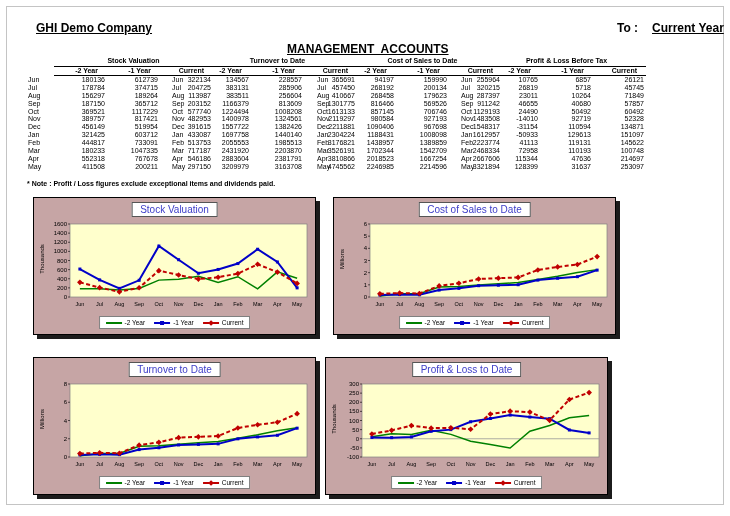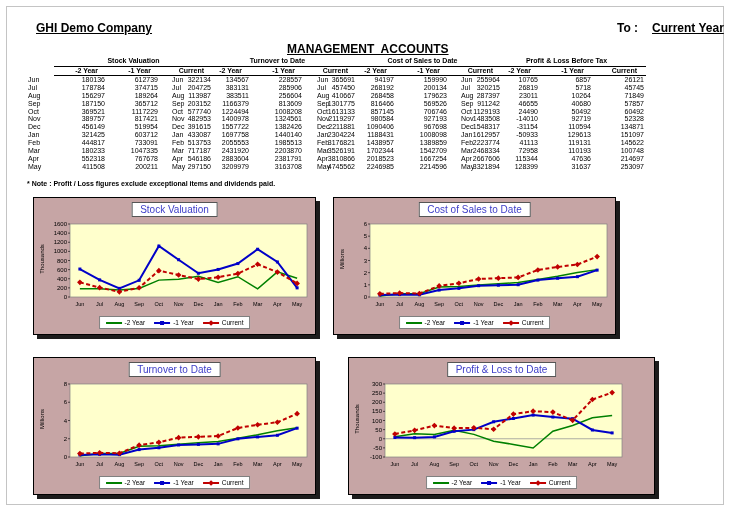--- a/index.html
+++ b/index.html
@@ -26,21 +26,21 @@
   .t-row .v{text-align:right;padding-right:2px;}
 
   .note{position:absolute;left:27px;top:180px;font-size:7px;font-weight:bold;}
 
   
   .chart{position:absolute;width:281px;height:136px;background:#C6A5A5;
          border:1px solid #000;box-shadow:4px 4px 0 #1c1c1c;}
   #chart0{left:33px;top:197px;}
   #chart1{left:333px;top:197px;}
   #chart2{left:33px;top:357px;}
-  #chart3{left:348px;top:357px;padding-left:24px;}
+  #chart3{left:325px;top:357px;}
   .chart svg{position:absolute;left:0;top:0;}
   .chart-title{position:absolute;top:4px;left:50%;transform:translateX(-50%);
                background:#fff;border:1px solid #555;color:#3C3CC8;font-size:10px;
                line-height:13px;padding:0 8px;white-space:nowrap;z-index:2;}
   .chart-ylabel{position:absolute;left:-29px;top:58px;width:74px;text-align:center;
                 font-size:6px;transform:rotate(-90deg);z-index:1;}
   .chart-legend{position:absolute;bottom:5px;left:50%;transform:translateX(-50%);
                 display:flex;gap:9px;align-items:center;background:#fff;
                 border:1px solid #808080;padding:2px 6px;font-size:6.5px;
                 white-space:nowrap;z-index:2;}

